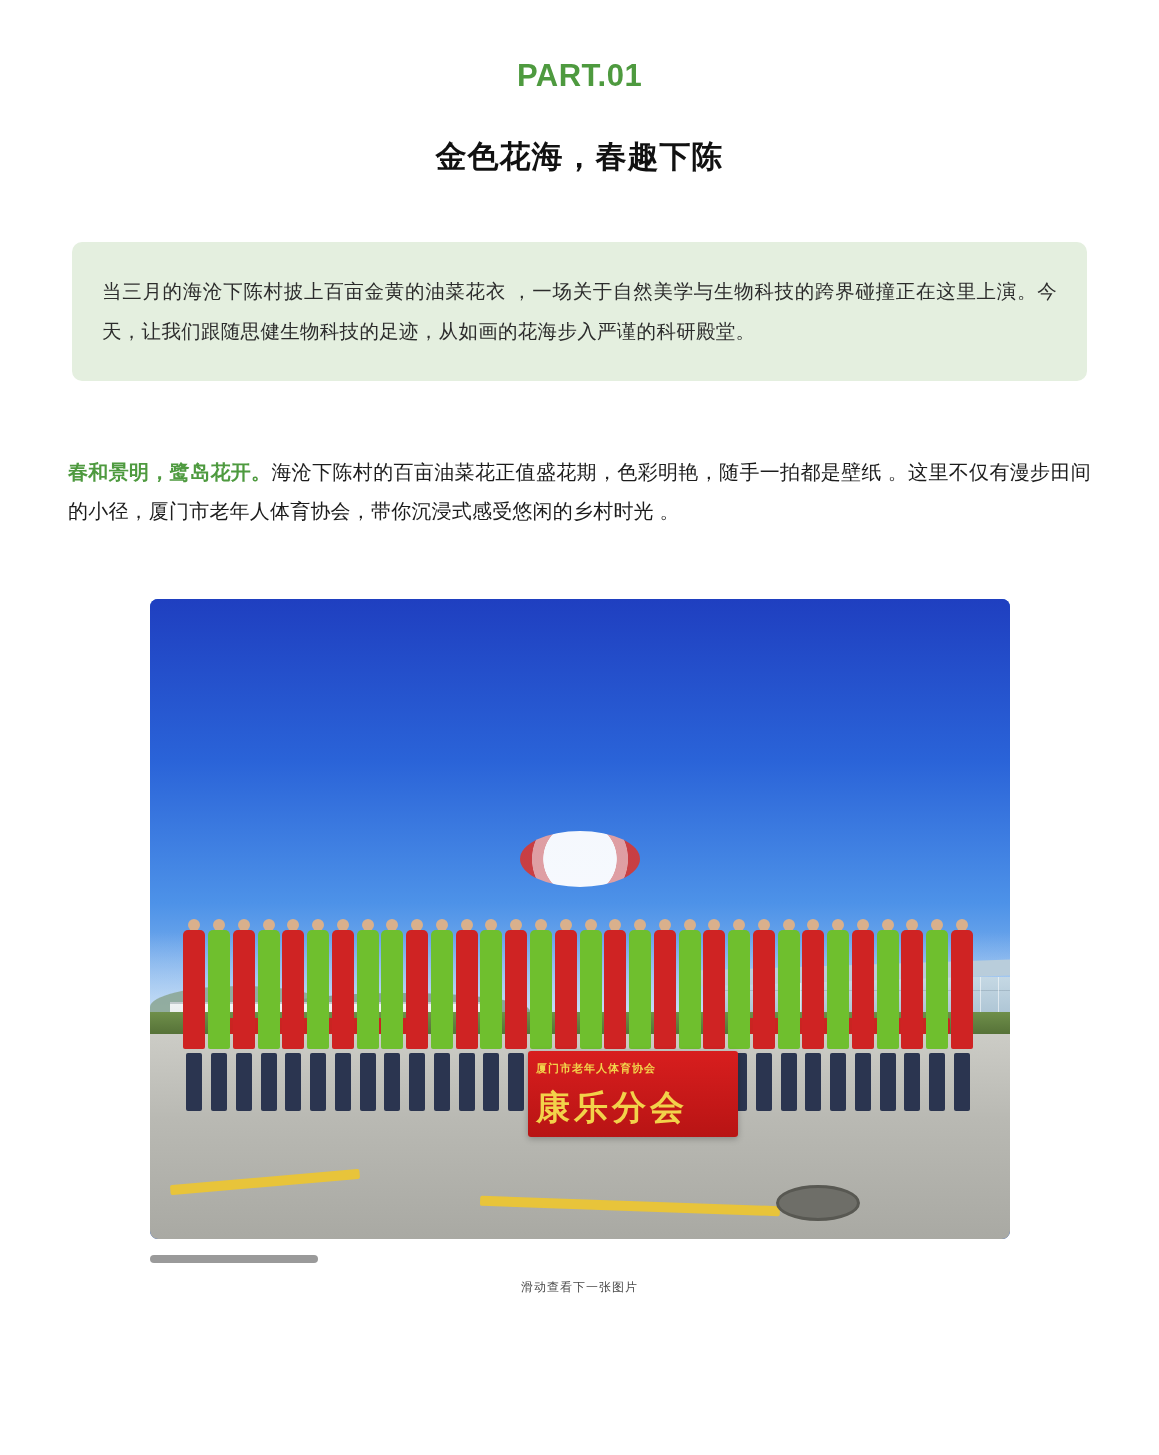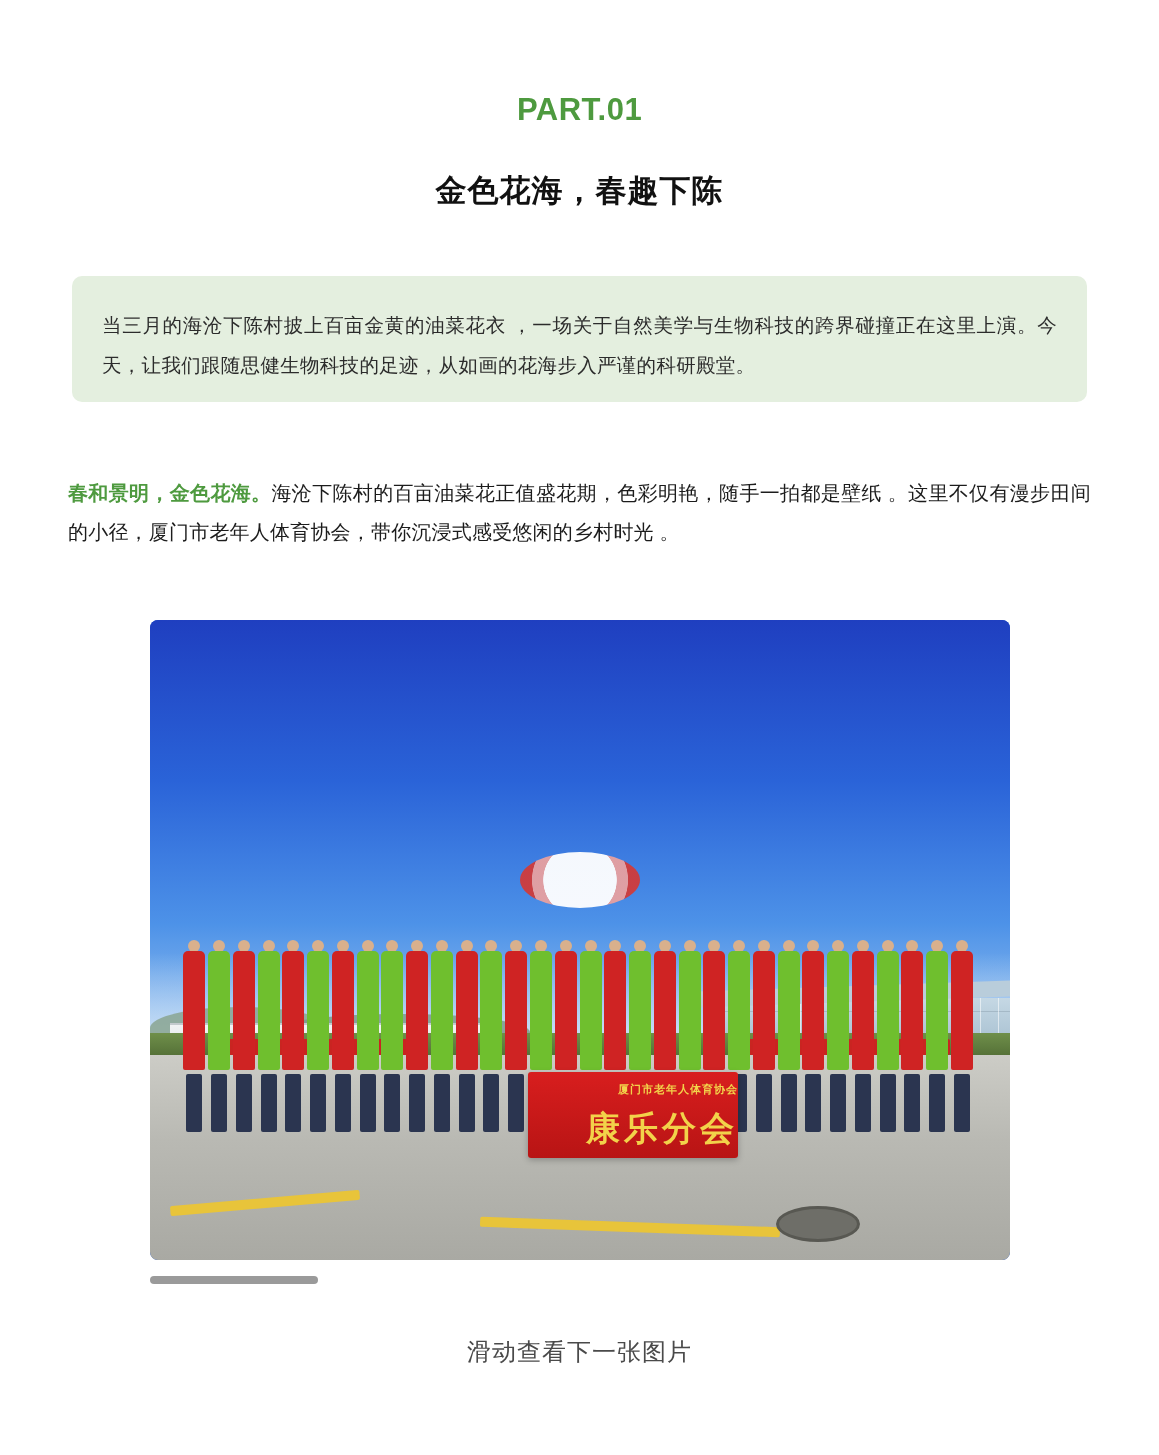--- a/index.html
+++ b/index.html
@@ -23,37 +23,37 @@
     padding: 0;
     position: relative;
   }
 
   .part-label {
     text-align: center;
     color: #4e9a3f;
     font-size: 31px;
     font-weight: 600;
     letter-spacing: 0.5px;
-    margin-top: 92px;
+    margin-top: 58px;
   }
 
   .section-title {
     text-align: center;
     font-size: 31px;
     font-weight: 700;
     color: #111111;
     margin-top: 42px;
     letter-spacing: 1px;
   }
 
   .intro-box {
     margin: 64px 72px 0 72px;
     background: #e4efdf;
     border-radius: 10px;
-    padding: 30px 30px 16px 30px;
+    padding: 30px 30px 29px 30px;
     box-sizing: border-box;
   }
   .intro-box p {
     margin: 0;
     font-size: 19.5px;
     line-height: 2.05;
     color: #2c2c2c;
     text-align: justify;
     letter-spacing: 0.3px;
   }
@@ -231,21 +231,21 @@
     width: 210px;
     height: 86px;
     background: linear-gradient(180deg,#d81e1e 0%, #b81414 100%);
     border-radius: 3px;
     box-shadow: 0 2px 6px rgba(0,0,0,.25);
     overflow: hidden;
   }
   .banner .bt {
     position: absolute;
     left: 0; right: 0;
-    text-align: right;
+    text-align: left;
     color: #f2d24a;
     font-weight: 700;
     margin-left: 8px;
   }
   .banner .bt1 { top: 10px; font-size: 11px; letter-spacing: 1px; }
   .banner .bt2 { top: 34px; font-size: 34px; letter-spacing: 4px; }
 
   .redband {
     position: absolute;
     bottom: 32%;
@@ -278,41 +278,41 @@
     left: 0;
     top: 0;
     width: 168px;
     height: 8px;
     border-radius: 4px;
     background: #9a9a9a;
   }
 
   .caption {
     text-align: center;
-    margin-top: 52px;
-    font-size: 24px;
+    margin-top: 16px;
+    font-size: 12px;
     color: #4a4a4a;
     letter-spacing: 1px;
   }
 </style>
 </head>
 <body>
 
 <div class="page">
 
   <div class="part-label">PART.01</div>
 
   <h1 class="section-title">金色花海，春趣下陈</h1>
 
   <div class="intro-box">
     <p>当三月的海沧下陈村披上百亩金黄的油菜花衣 ，一场关于自然美学与生物科技的跨界碰撞正在这里上演。今天，让我们跟随思健生物科技的足迹，从如画的花海步入严谨的科研殿堂。</p>
   </div>
 
   <div class="body-para">
-    <span class="lead">春和景明，金色花海。</span><span>海沧下陈村的百亩油菜花正值盛花期，色彩明艳，随手一拍都是壁纸 。这里不仅有漫步田间的小径，厦门市老年人体育协会，带你沉浸式感受悠闲的乡村时光 。</span>
+    <span class="lead">春和景明，鹭岛花开。</span><span>海沧下陈村的百亩油菜花正值盛花期，色彩明艳，随手一拍都是壁纸 。这里不仅有漫步田间的小径，厦门市老年人体育协会，带你沉浸式感受悠闲的乡村时光 。</span>
   </div>
 
   <div class="figure-wrap">
 
     <div class="photo">
 
       <div class="sky"></div>
       <div class="haze"></div>
 
       <div class="pylon" style="left:88px; top:54%; height:11%;"></div>

